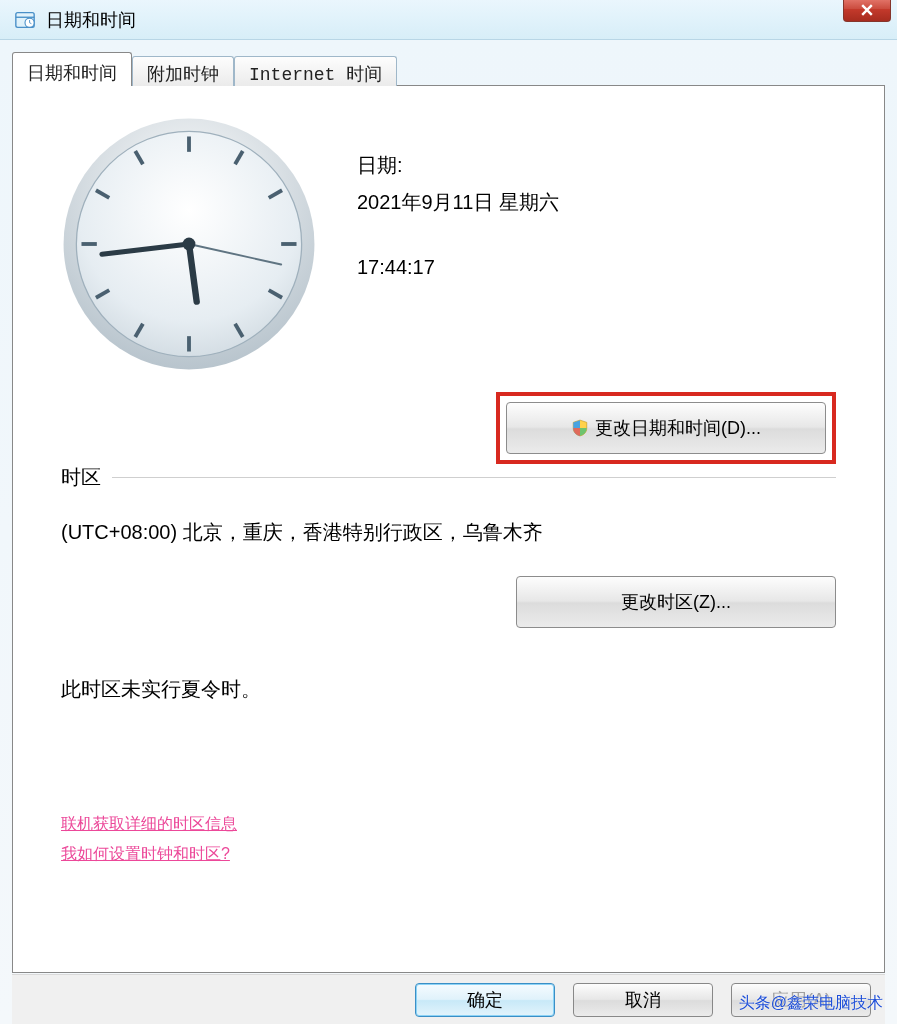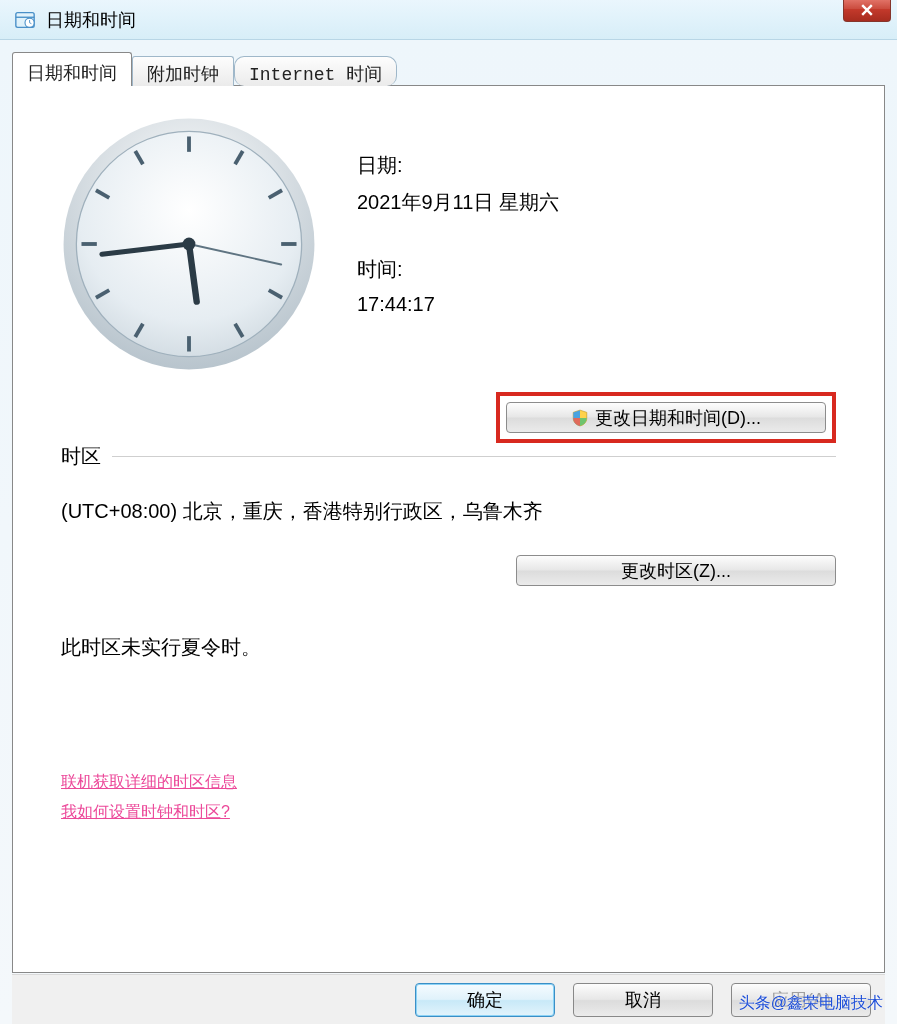--- a/index.html
+++ b/index.html
@@ -71,21 +71,21 @@
     color: #222;
   }
   .tab.active {
     background: #fff;
     margin-top: 0;
     padding-top: 8px;
     position: relative;
     z-index: 3;
     border-color: #888;
   }
-  .tab-internet { font-family: "Courier New", monospace; letter-spacing: 0; border-radius: 10px; }
+  .tab-internet { font-family: "Courier New", monospace; letter-spacing: 0; }
 
   .tabpanel {
     background: #fff;
     border: 1px solid #888;
     flex: 1;
     position: relative;
     top: -1px;
     padding: 30px 48px 16px 48px;
   }
 
@@ -101,21 +101,21 @@
     padding: 6px;
     display: inline-block;
     margin-top: 20px;
     margin-left: auto;
     float: right;
   }
   .highlight-box-inner { width: 320px; }
 
   .win-btn {
     width: 100%;
-    height: 31px;
+    height: 52px;
     border: 1px solid #8c8c8c;
     border-radius: 4px;
     background: linear-gradient(to bottom, #fdfdfd 0%, #e7e7e7 48%, #dcdcdc 52%, #ebebeb 100%);
     font-size: 18px;
     font-family: inherit;
     display: flex;
     align-items: center;
     justify-content: center;
     gap: 6px;
     cursor: default;
@@ -256,21 +256,20 @@
             <line x1="100" y1="100" x2="32" y2="108" stroke="#2b3b46" stroke-width="4"></line>
             <line x1="100" y1="100" x2="172" y2="116" stroke="#5f7482" stroke-width="1.5"></line>
           </g>
           <circle cx="100" cy="100" r="5" fill="#2b3b46"></circle>
         </svg>
       </div>
 
       <div class="info-col">
         <div class="info-label">日期:</div>
         <div class="info-val">2021年9月11日 星期六</div>
-        <div class="info-label">时间:</div>
         <div class="info-val">17:44:17</div>
       </div>
     </div>
 
     <div class="highlight-box">
       <div class="highlight-box-inner">
         <button class="win-btn">
           <span class="shield">
             <svg viewBox="0 0 16 16" width="18" height="18">
               <path d="M8 1 L14 3 V8 C14 12 11 14.5 8 15 C5 14.5 2 12 2 8 V3 Z" fill="#ffd24a" stroke="#c89a1a" stroke-width="0.6"></path>

